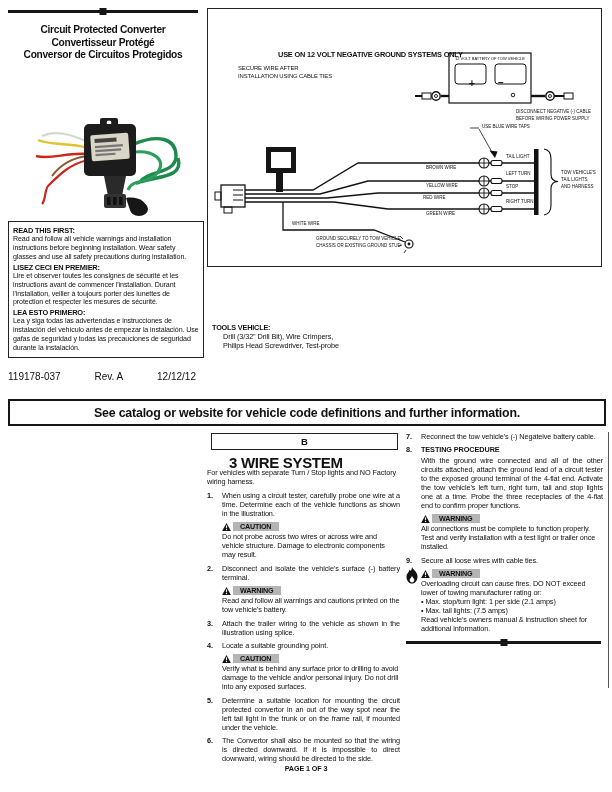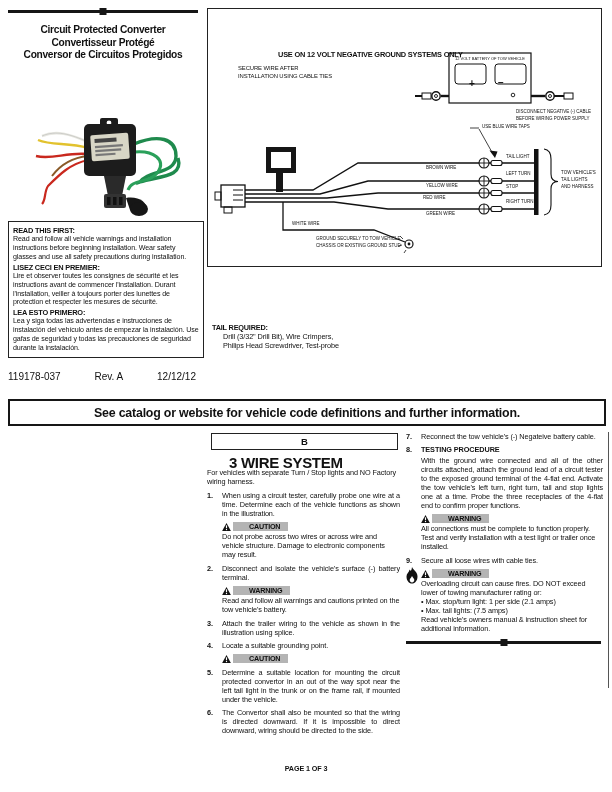--- a/index.html
+++ b/index.html
@@ -40,21 +40,21 @@
         font-weight:bold;font-size:9.5px;margin:0 2px 8px 4px;}
   .sys-t{font-weight:bold;font-size:15px;letter-spacing:-0.3px;margin-bottom:1px;margin-left:22px;}
   .sys-s{margin-bottom:5px;}
   .step{display:flex;margin-bottom:4px;}
   .step .num{width:15px;font-weight:bold;flex:none;}
   .step .stx{flex:1;text-align:justify;}
   .step .st-title{font-weight:bold;}
   .callout{margin:2px 0 5px 15px;position:relative;}
   .badge-row{display:flex;align-items:center;margin-bottom:1px;}
   .warn-tri{width:9px;height:8px;margin-right:2px;flex:none;}
-  .badge{background:#b4b4b4;font-weight:bold;font-size:7.2px;padding:0 8px 0 16px;letter-spacing:-0.2px;text-align:center;}
+  .badge{background:#b4b4b4;font-weight:bold;font-size:7.2px;padding:0 8px 0 7px;letter-spacing:-0.2px;text-align:center;}
   .fire{position:absolute;left:-16px;top:-2px;width:14px;height:17px;}
   .endrule{margin:8px 2px 0 0;}
   .vrule{left:608px;top:432px;width:1px;height:256px;background:#555;}
   .pgfoot{left:0;top:764px;width:612px;text-align:center;font-weight:bold;font-size:7.2px;letter-spacing:-0.1px;}
 </style>
 </head>
 <body>
 
 <div class="page">
 
@@ -200,21 +200,21 @@
     <span class="dl" style="left:298px;top:190px;">RIGHT TURN</span>
     <span class="dl" style="left:353px;top:161px;">TOW VEHICLE'S</span>
     <span class="dl" style="left:353px;top:168px;">TAIL LIGHTS</span>
     <span class="dl" style="left:353px;top:175px;">AND HARNESS</span>
     <span class="dl" style="left:84px;top:212px;">WHITE WIRE</span>
     <span class="dl" style="left:108px;top:227px;">GROUND SECURELY TO TOW VEHICLE</span>
     <span class="dl" style="left:108px;top:234px;">CHASSIS OR EXISTING GROUND STUD</span>
   </div>
 
   <div class="abs english">
-    <div class="tools-h">TAIL REQUIRED:</div>
+    <div class="tools-h">TOOLS VEHICLE:</div>
     <div class="tools-l">Drill (3/32" Drill Bit), Wire Crimpers,</div>
     <div class="tools-l">Philips Head Screwdriver, Test-probe</div>
   </div>
 
   <div class="abs banner">See catalog or website for vehicle code definitions and further information.</div>
 
   <div class="abs col col-l">
     <div class="bbox">B</div>
     <div class="sys-t">3 WIRE SYSTEM</div>
     <div class="sys-s">For vehicles with separate Turn / Stop lights and NO Factory wiring harness.</div>
@@ -261,20 +261,21 @@
     </div>
     <div class="callout">
       <div class="badge-row">
         <svg class="warn-tri" viewBox="0 0 12 11">
             <polygon points="6,0 12,11 0,11" fill="#111"></polygon>
             <rect x="5.2" y="3.2" width="1.6" height="4" fill="#fff"></rect>
             <rect x="5.2" y="8.2" width="1.6" height="1.6" fill="#fff"></rect>
           </svg>
         <span class="badge">CAUTION</span>
       </div>
+      <div>Verify what is behind any surface prior to drilling to avoid damage to the vehicle and/or personal injury.  Do not drill into any exposed surfaces.</div>
     </div>
 
     <div class="step">
       <span class="num">5.</span>
       <div class="stx">Determine a suitable location for mounting the circuit protected convertor in an out of the way spot near the left tail light in the trunk or on the frame rail, if mounted under the vehicle.</div>
     </div>
     <div class="step">
       <span class="num">6.</span>
       <div class="stx">The Convertor shall also be mounted so that the wiring is directed downward. If it is impossible to direct downward, wiring should be directed to the side.</div>
     </div>

